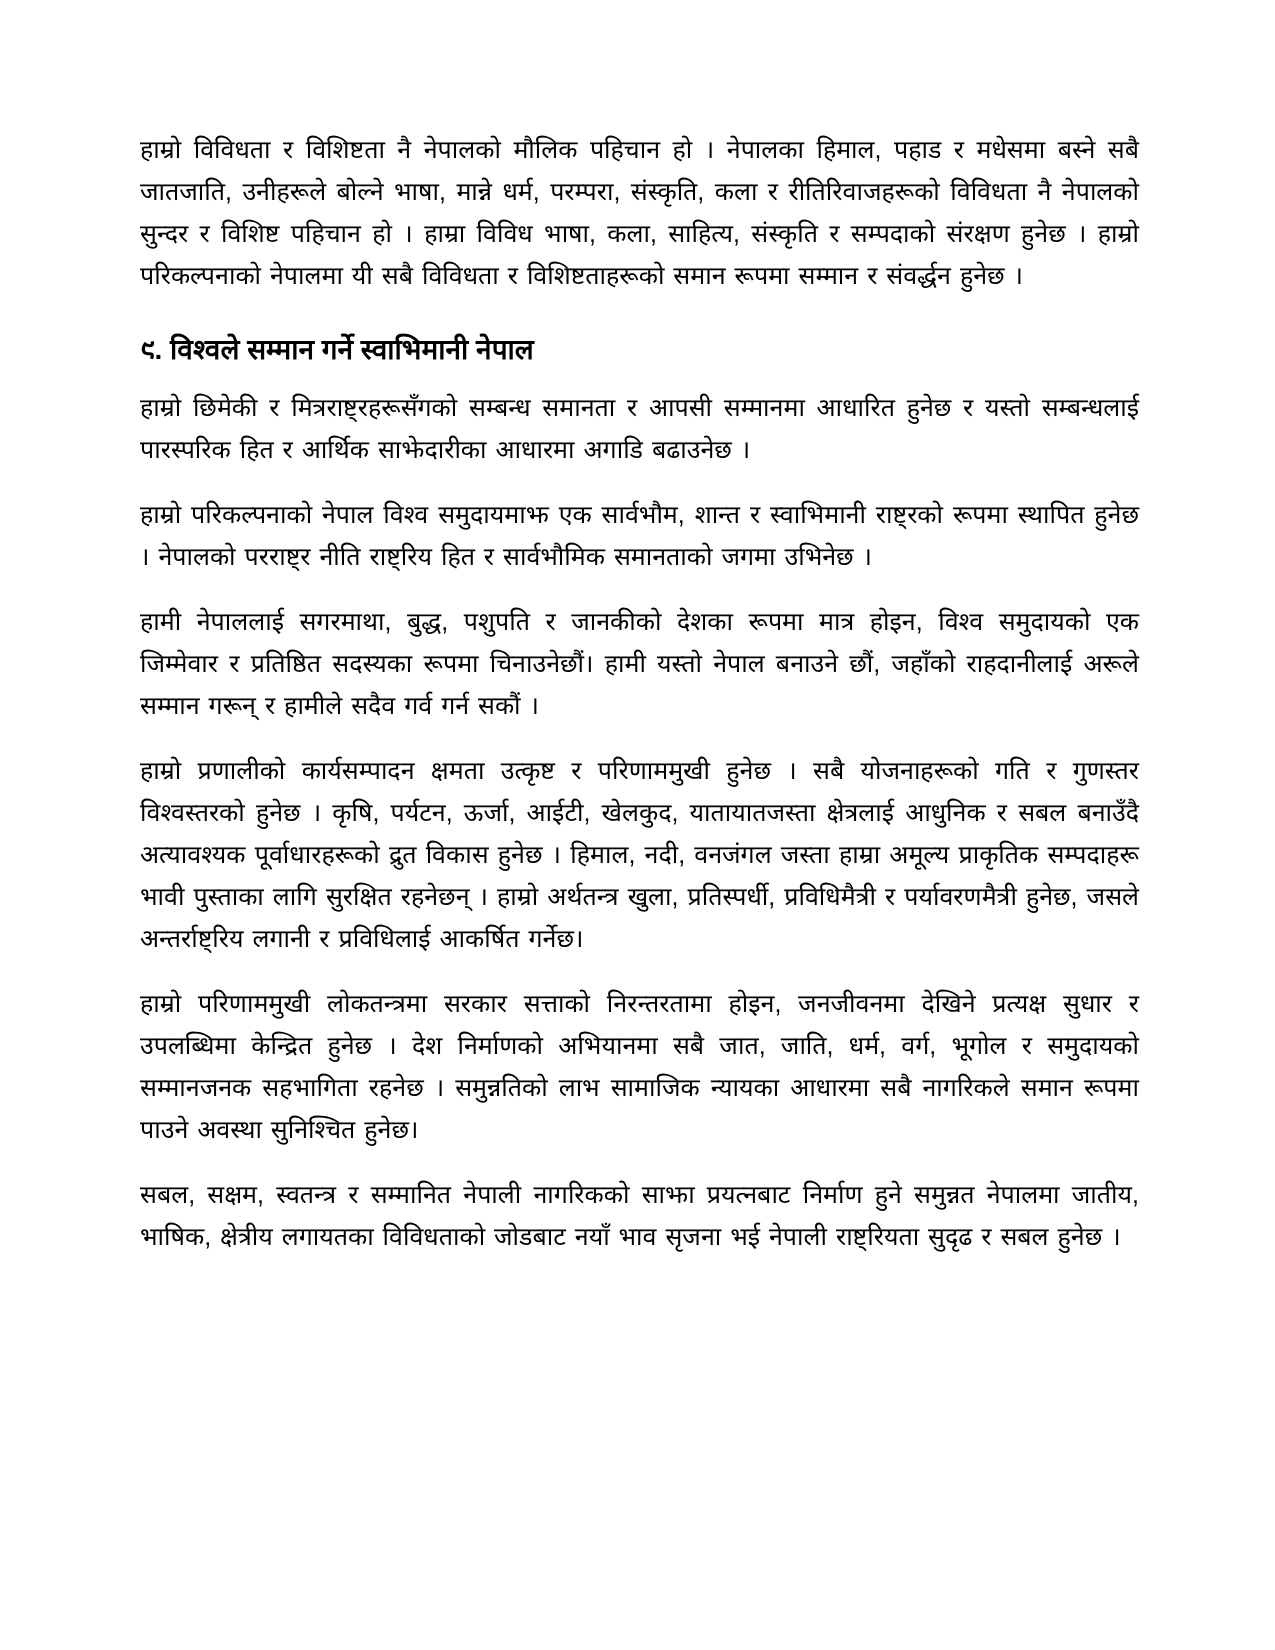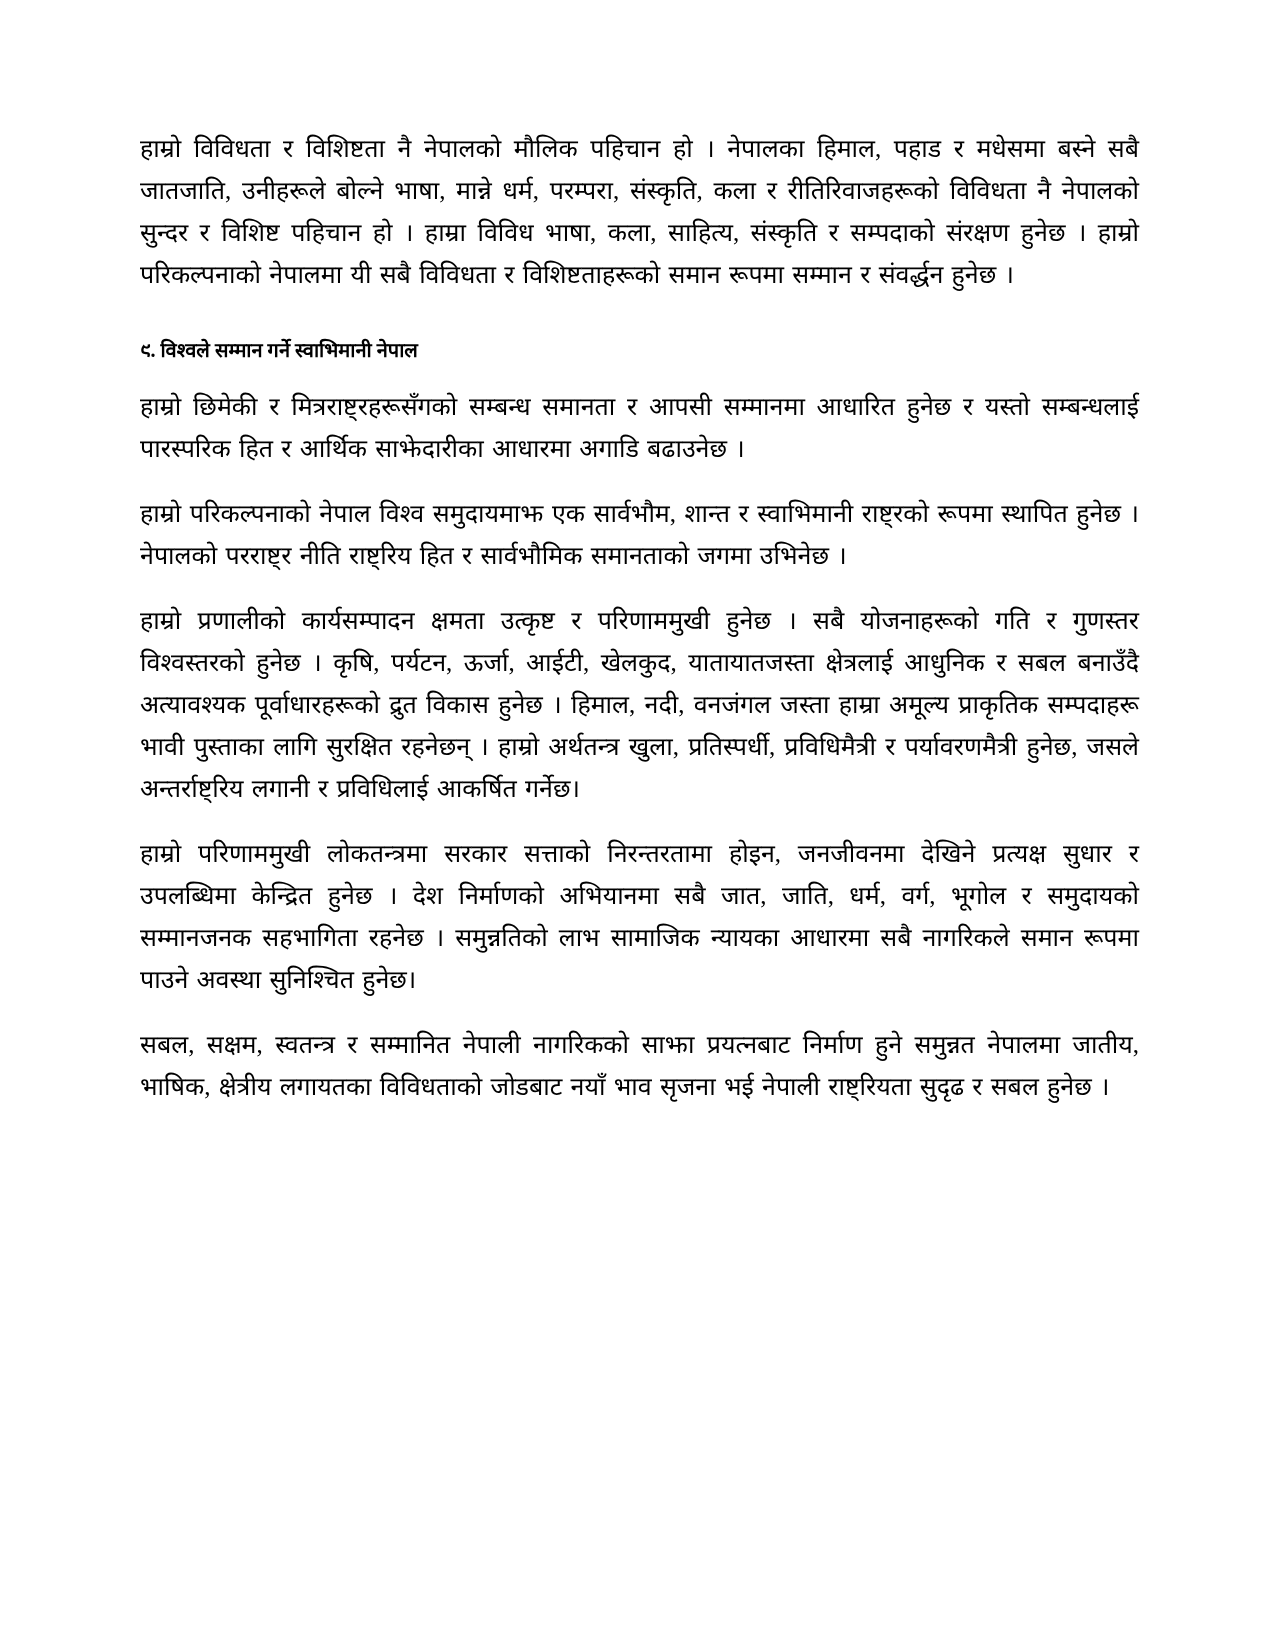--- a/index.html
+++ b/index.html
@@ -7,49 +7,50 @@
     padding: 0;
     background: #ffffff;
   }
   .page {
     position: relative;
     width: 1275px;
     height: 1650px;
     margin: 0 auto;
     background: #ffffff;
     color: #000000;
-    font-family: Liberation Serif, serif;
+    font-family: Liberation Sans, sans-serif;
     overflow: hidden;
     box-sizing: border-box;
     padding: 128px 136px 0 140px;
   }
   .doc-body {
     width: 999px;
   }
   .para {
     font-size: 25px;
     line-height: 42px;
     text-align: justify;
     margin: 0 0 23px 0;
     word-spacing: 2px;
   }
   .heading {
-    font-size: 20px;
+    font-size: 28px;
     line-height: 40px;
     font-weight: bold;
     text-align: left;
     margin: 34px 0 16px 0;
   }
 </style>
 </head>
 <body>
 
 <div class="page">
   <div class="doc-body">
     <p class="para">हाम्रो विविधता र विशिष्टता नै नेपालको मौलिक पहिचान हो । नेपालका हिमाल, पहाड र मधेसमा बस्ने सबै जातजाति, उनीहरूले बोल्ने भाषा, मान्ने धर्म, परम्परा, संस्कृति, कला र रीतिरिवाजहरूको विविधता नै नेपालको सुन्दर र विशिष्ट पहिचान हो । हाम्रा विविध भाषा, कला, साहित्य, संस्कृति र सम्पदाको संरक्षण हुनेछ । हाम्रो परिकल्पनाको नेपालमा यी सबै विविधता र विशिष्टताहरूको समान रूपमा सम्मान र संवर्द्धन हुनेछ ।</p>
     <h2 class="heading">९. विश्वले सम्मान गर्ने स्वाभिमानी नेपाल</h2>
     <p class="para">हाम्रो छिमेकी र मित्रराष्ट्रहरूसँगको सम्बन्ध समानता र आपसी सम्मानमा आधारित हुनेछ र यस्तो सम्बन्धलाई पारस्परिक हित र आर्थिक साझेदारीका आधारमा अगाडि बढाउनेछ ।</p>
     <p class="para">हाम्रो परिकल्पनाको नेपाल विश्व समुदायमाझ एक सार्वभौम, शान्त र स्वाभिमानी राष्ट्रको रूपमा स्थापित हुनेछ । नेपालको परराष्ट्र नीति राष्ट्रिय हित र सार्वभौमिक समानताको जगमा उभिनेछ ।</p>
+    <p class="para">हामी नेपाललाई सगरमाथा, बुद्ध, पशुपति र जानकीको देशका रूपमा मात्र होइन, विश्व समुदायको एक जिम्मेवार र प्रतिष्ठित सदस्यका रूपमा चिनाउनेछौं। हामी यस्तो नेपाल बनाउने छौं, जहाँको राहदानीलाई अरूले सम्मान गरून् र हामीले सदैव गर्व गर्न सकौं ।</p>
     <p class="para">हाम्रो प्रणालीको कार्यसम्पादन क्षमता उत्कृष्ट र परिणाममुखी हुनेछ । सबै योजनाहरूको गति र गुणस्तर विश्वस्तरको हुनेछ । कृषि, पर्यटन, ऊर्जा, आईटी, खेलकुद, यातायातजस्ता क्षेत्रलाई आधुनिक र सबल बनाउँदै अत्यावश्यक पूर्वाधारहरूको द्रुत विकास हुनेछ । हिमाल, नदी, वनजंगल जस्ता हाम्रा अमूल्य प्राकृतिक सम्पदाहरू भावी पुस्ताका लागि सुरक्षित रहनेछन् । हाम्रो अर्थतन्त्र खुला, प्रतिस्पर्धी, प्रविधिमैत्री र पर्यावरणमैत्री हुनेछ, जसले अन्तर्राष्ट्रिय लगानी र प्रविधिलाई आकर्षित गर्नेछ।</p>
     <p class="para">हाम्रो परिणाममुखी लोकतन्त्रमा सरकार सत्ताको निरन्तरतामा होइन, जनजीवनमा देखिने प्रत्यक्ष सुधार र उपलब्धिमा केन्द्रित हुनेछ । देश निर्माणको अभियानमा सबै जात, जाति, धर्म, वर्ग, भूगोल र समुदायको सम्मानजनक सहभागिता रहनेछ । समुन्नतिको लाभ सामाजिक न्यायका आधारमा सबै नागरिकले समान रूपमा पाउने अवस्था सुनिश्चित हुनेछ।</p>
     <p class="para">सबल, सक्षम, स्वतन्त्र र सम्मानित नेपाली नागरिकको साझा प्रयत्नबाट निर्माण हुने समुन्नत नेपालमा जातीय, भाषिक, क्षेत्रीय लगायतका विविधताको जोडबाट नयाँ भाव सृजना भई नेपाली राष्ट्रियता सुदृढ र सबल हुनेछ ।</p>
   </div>
 </div>
 
 </body></html>

